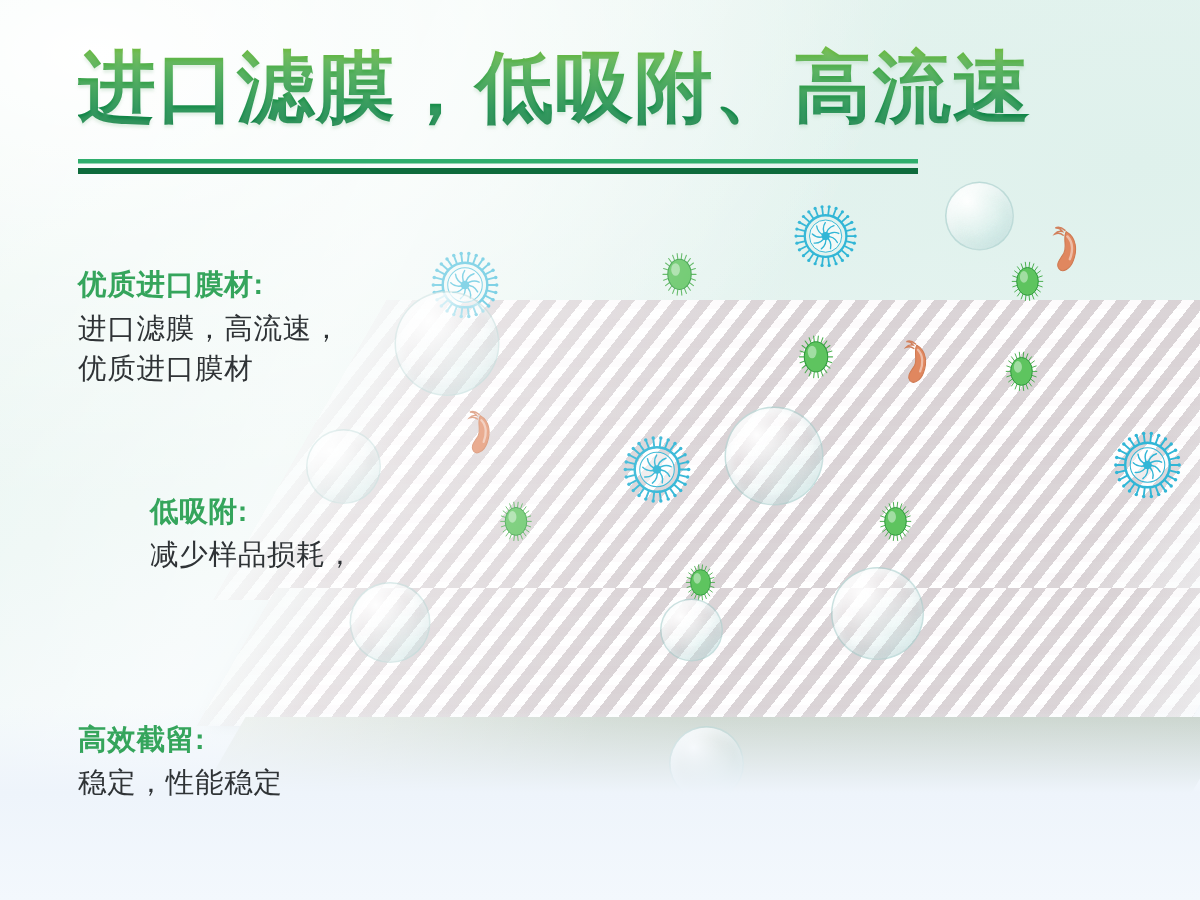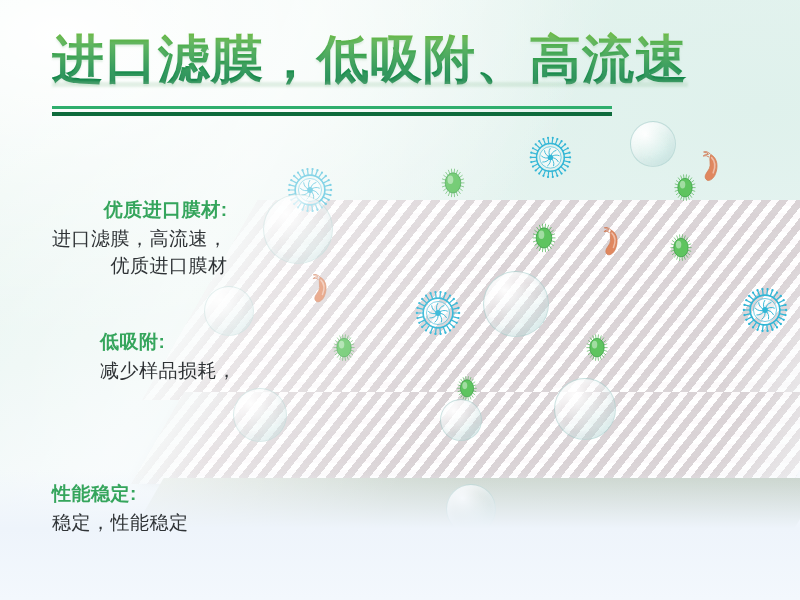--- a/index.html
+++ b/index.html
@@ -28,35 +28,34 @@
 
   
   #title{
     position:absolute;left:52px;top:28px;
     font-size:52px;line-height:62px;font-weight:bold;
     letter-spacing:1px;white-space:nowrap;
     background:linear-gradient(180deg,#7cc143 0%,#49ad4e 30%,#138a4a 72%,#0c7a42 100%);
     -webkit-background-clip:text;background-clip:text;
     color:transparent;-webkit-text-fill-color:transparent;
     text-shadow:0 2px 2px rgba(150,200,160,.25);
-    text-decoration:underline;
   }
   #rule1{position:absolute;left:52px;top:106px;width:560px;height:3px;background:#2fae6d;}
   #rule2{position:absolute;left:52px;top:112px;width:560px;height:4px;background:#0e6b3c;}
 
   
   .block{position:absolute;left:52px;}
   .bhead{
     color:#35a55c;font-weight:bold;font-size:19px;line-height:26px;
     letter-spacing:.5px;margin-bottom:2px;white-space:nowrap;
   }
   .bbody{
     color:#2f3336;font-size:19px;line-height:27px;letter-spacing:.5px;white-space:nowrap;
   }
-  #block1{top:197px;text-align:right;}
+  #block1{top:178px;}
   #block2{top:329px;margin-left:48px;}
   #block3{top:481px;}
 
   
   .layer{position:absolute;}
   .mesh{
     background-image:
       repeating-linear-gradient(102deg,
         rgba(196,186,190,.62) 0px, rgba(196,186,190,.62) 9px,
         rgba(255,255,255,0) 9px, rgba(255,255,255,0) 17px),
@@ -634,17 +633,17 @@
     <div class="bbody">进口滤膜，高流速，</div>
     <div class="bbody">优质进口膜材</div>
   </div>
 
   <div class="block" id="block2">
     <div class="bhead">低吸附:</div>
     <div class="bbody">减少样品损耗，</div>
   </div>
 
   <div class="block" id="block3">
-    <div class="bhead">性能稳定:</div>
+    <div class="bhead">高效截留:</div>
     <div class="bbody">稳定，性能稳定</div>
   </div>
 
 </div>
 
 </body></html>

